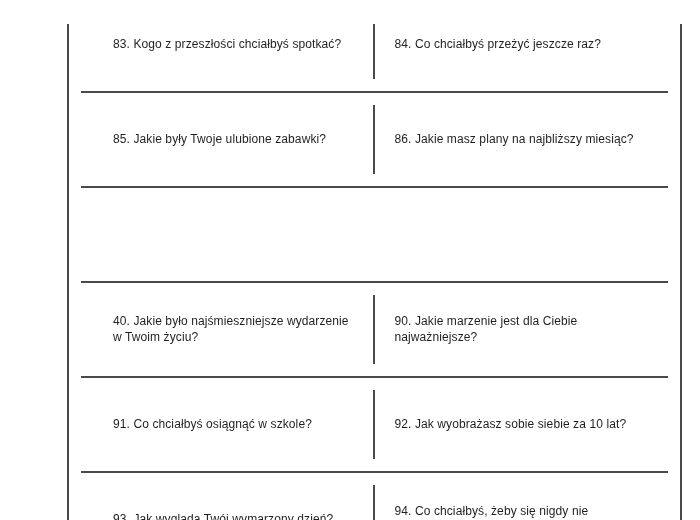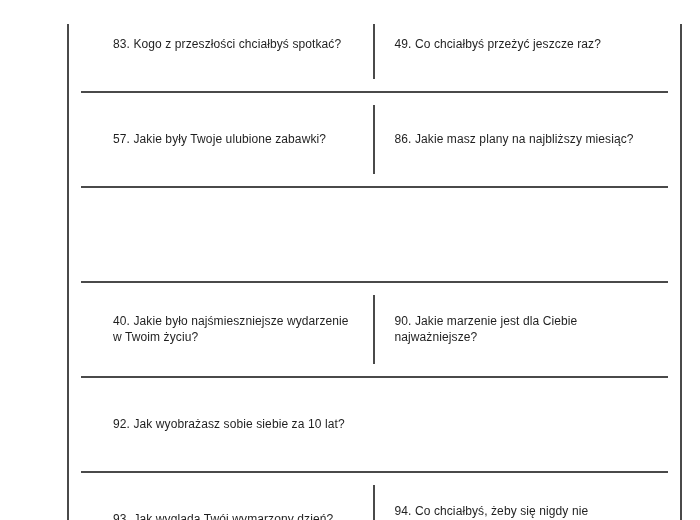--- a/index.html
+++ b/index.html
@@ -43,46 +43,49 @@
 <body>
 
 <div class="page">
   <div class="qtable">
 
     <div class="qrow">
       <div class="qcell left-col">
         <span>83. Kogo z przeszłości chciałbyś spotkać?</span>
       </div>
       <div class="qcell">
-        <span>49. Co chciałbyś przeżyć jeszcze raz?</span>
+        <span>84. Co chciałbyś przeżyć jeszcze raz?</span>
       </div>
     </div>
 
     <div class="qrow">
       <div class="qcell left-col">
-        <span>57. Jakie były Twoje ulubione zabawki?</span>
+        <span>85. Jakie były Twoje ulubione zabawki?</span>
       </div>
       <div class="qcell">
         <span>86. Jakie masz plany na najbliższy miesiąc?</span>
       </div>
     </div>
 
     <div class="qrow">
     </div>
 
     <div class="qrow">
       <div class="qcell left-col">
         <span>40. Jakie było najśmieszniejsze wydarzenie w Twoim życiu?</span>
       </div>
       <div class="qcell">
         <span>90. Jakie marzenie jest dla Ciebie najważniejsze?</span>
       </div>
     </div>
 
     <div class="qrow">
+      <div class="qcell left-col">
+        <span>91. Co chciałbyś osiągnąć w szkole?</span>
+      </div>
       <div class="qcell">
         <span>92. Jak wyobrażasz sobie siebie za 10 lat?</span>
       </div>
     </div>
 
     <div class="qrow">
       <div class="qcell left-col">
         <span>93. Jak wygląda Twój wymarzony dzień?</span>
       </div>
       <div class="qcell">

